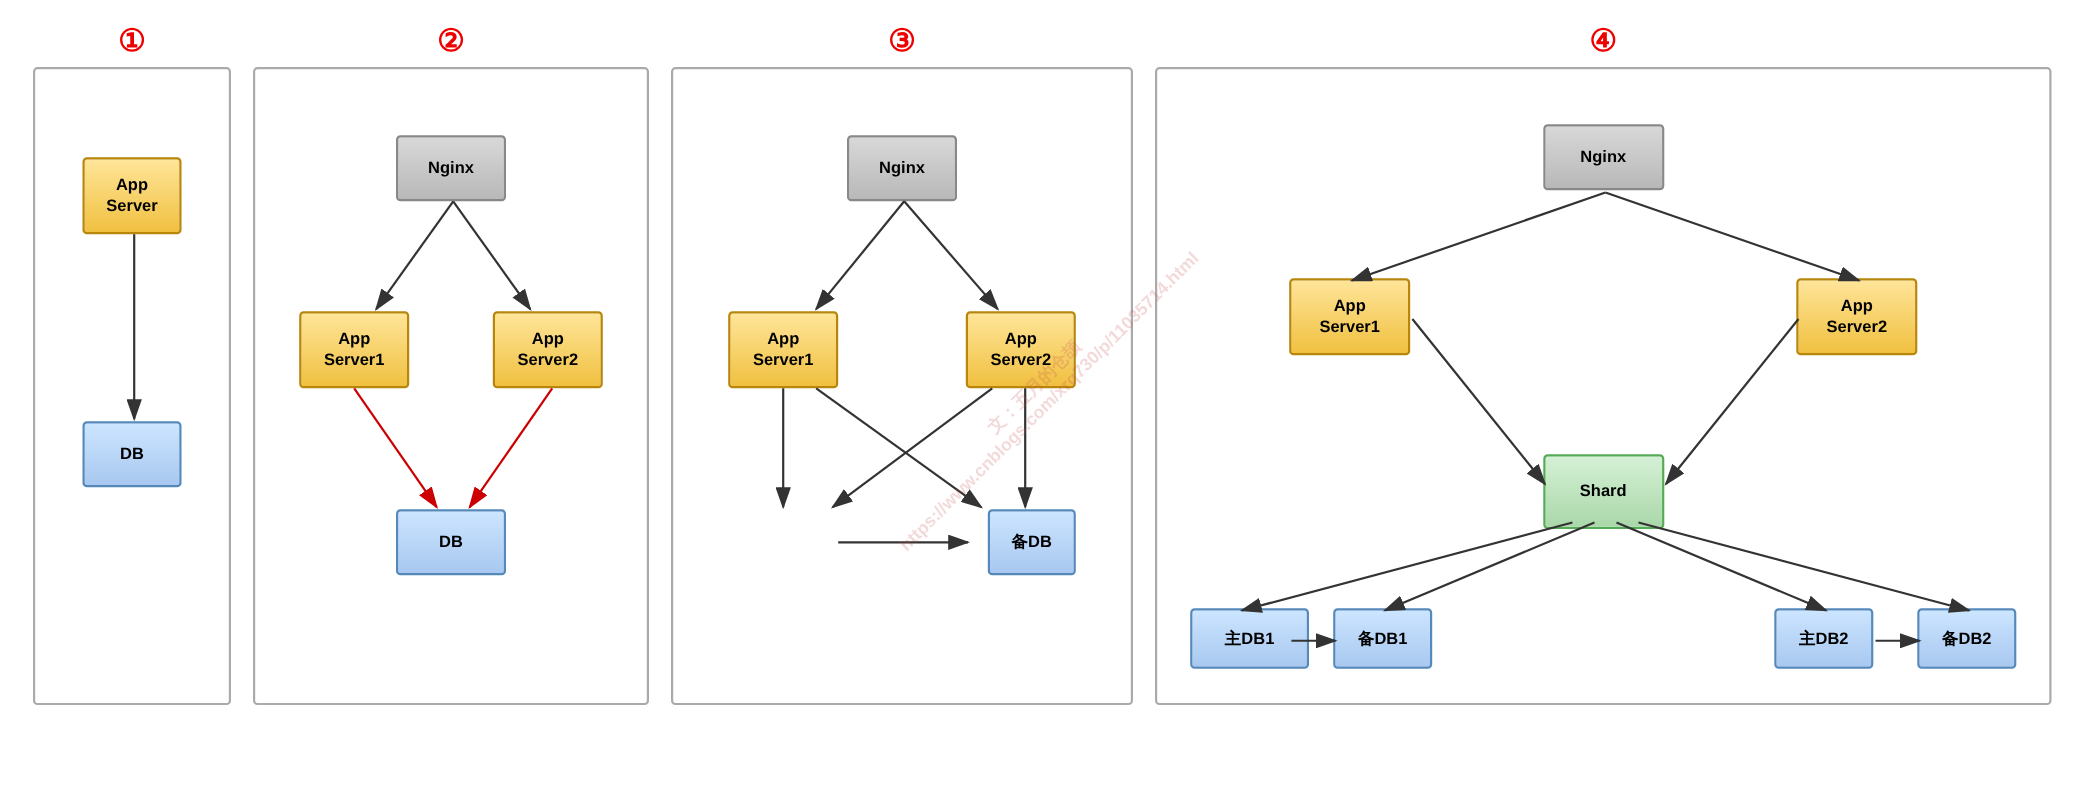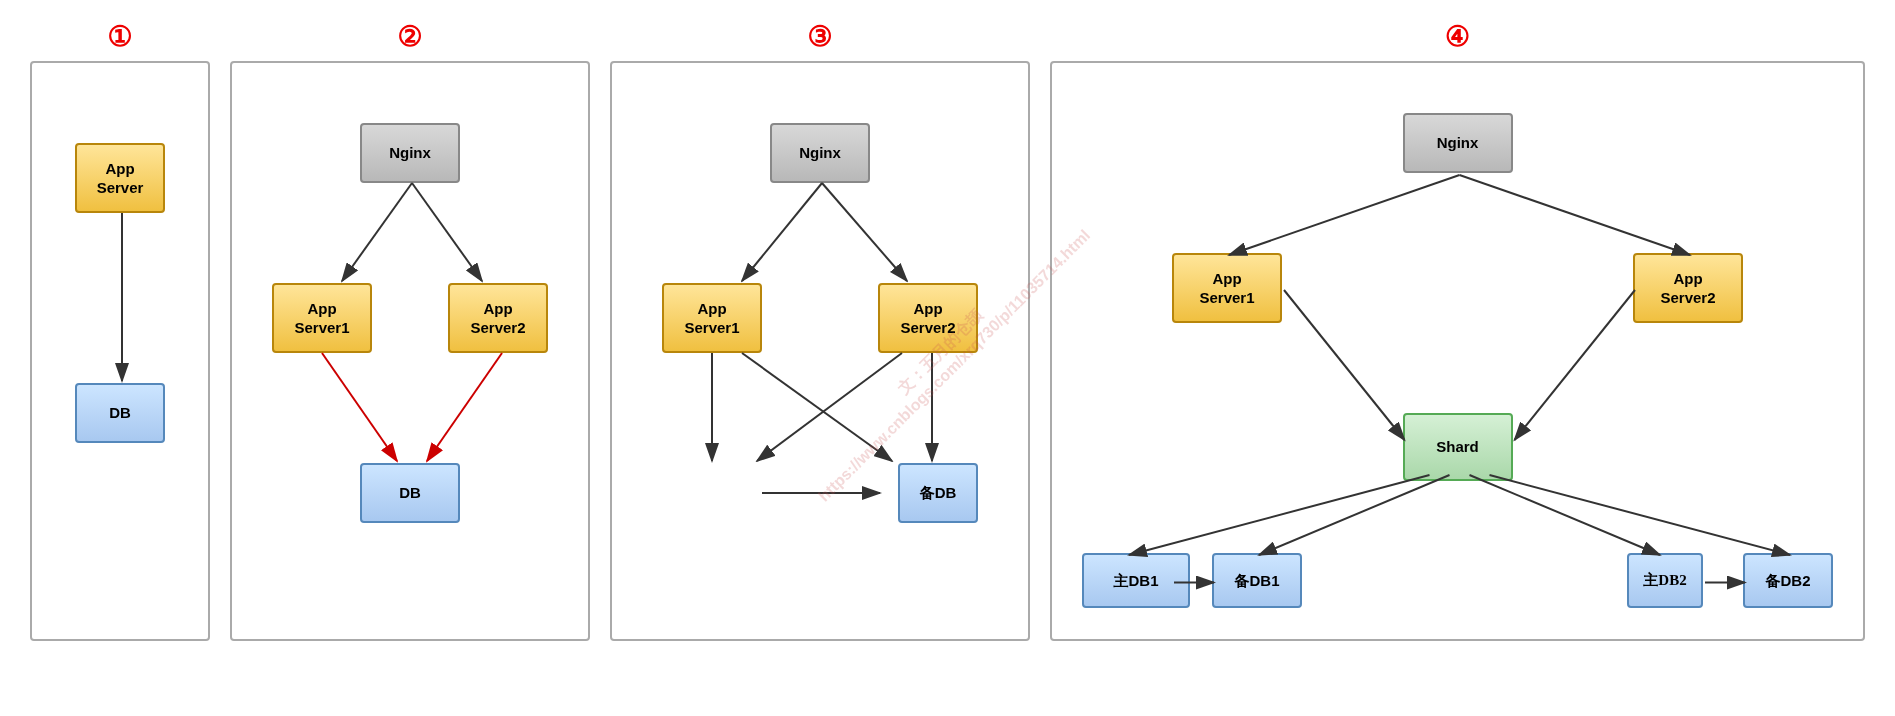--- a/index.html
+++ b/index.html
@@ -248,21 +248,21 @@
       <div class="node node-app" style="position:absolute; top:190px; left:120px; width:110px; height:70px;">App<br>Server1</div>
 
       <div class="node node-app" style="position:absolute; top:190px; right:120px; width:110px; height:70px;">App<br>Server2</div>
 
       <div class="node node-shard" style="position:absolute; top:350px; left:50%; transform:translateX(-50%); width:110px; height:68px;">Shard</div>
 
       <div class="node node-db" style="position:absolute; top:490px; left:30px; width:108px; height:55px;">主DB1</div>
 
       <div class="node node-db" style="position:absolute; top:490px; left:160px; width:90px; height:55px;">备DB1</div>
 
-      <div class="node node-db" style="position:absolute; top:490px; right:160px; width:76px; height:55px;font-family:Liberation Serif, serif;">主DB2</div>
+      <div class="node node-db" style="position:absolute; top:490px; right:160px; width:90px; height:55px;">主DB2</div>
 
       <div class="node node-db" style="position:absolute; top:490px; right:30px; width:90px; height:55px;">备DB2</div>
 
       <svg class="arrows" id="d4-svg">
         <defs>
           <marker id="arrow4" markerWidth="10" markerHeight="7" refX="9" refY="3.5" orient="auto">
             <polygon points="0 0, 10 3.5, 0 7" fill="#333"></polygon>
           </marker>
         </defs>
       <line x1="407.5" y1="112" x2="177" y2="192" stroke="#333" stroke-width="2" marker-end="url(#arrow4)"></line>

